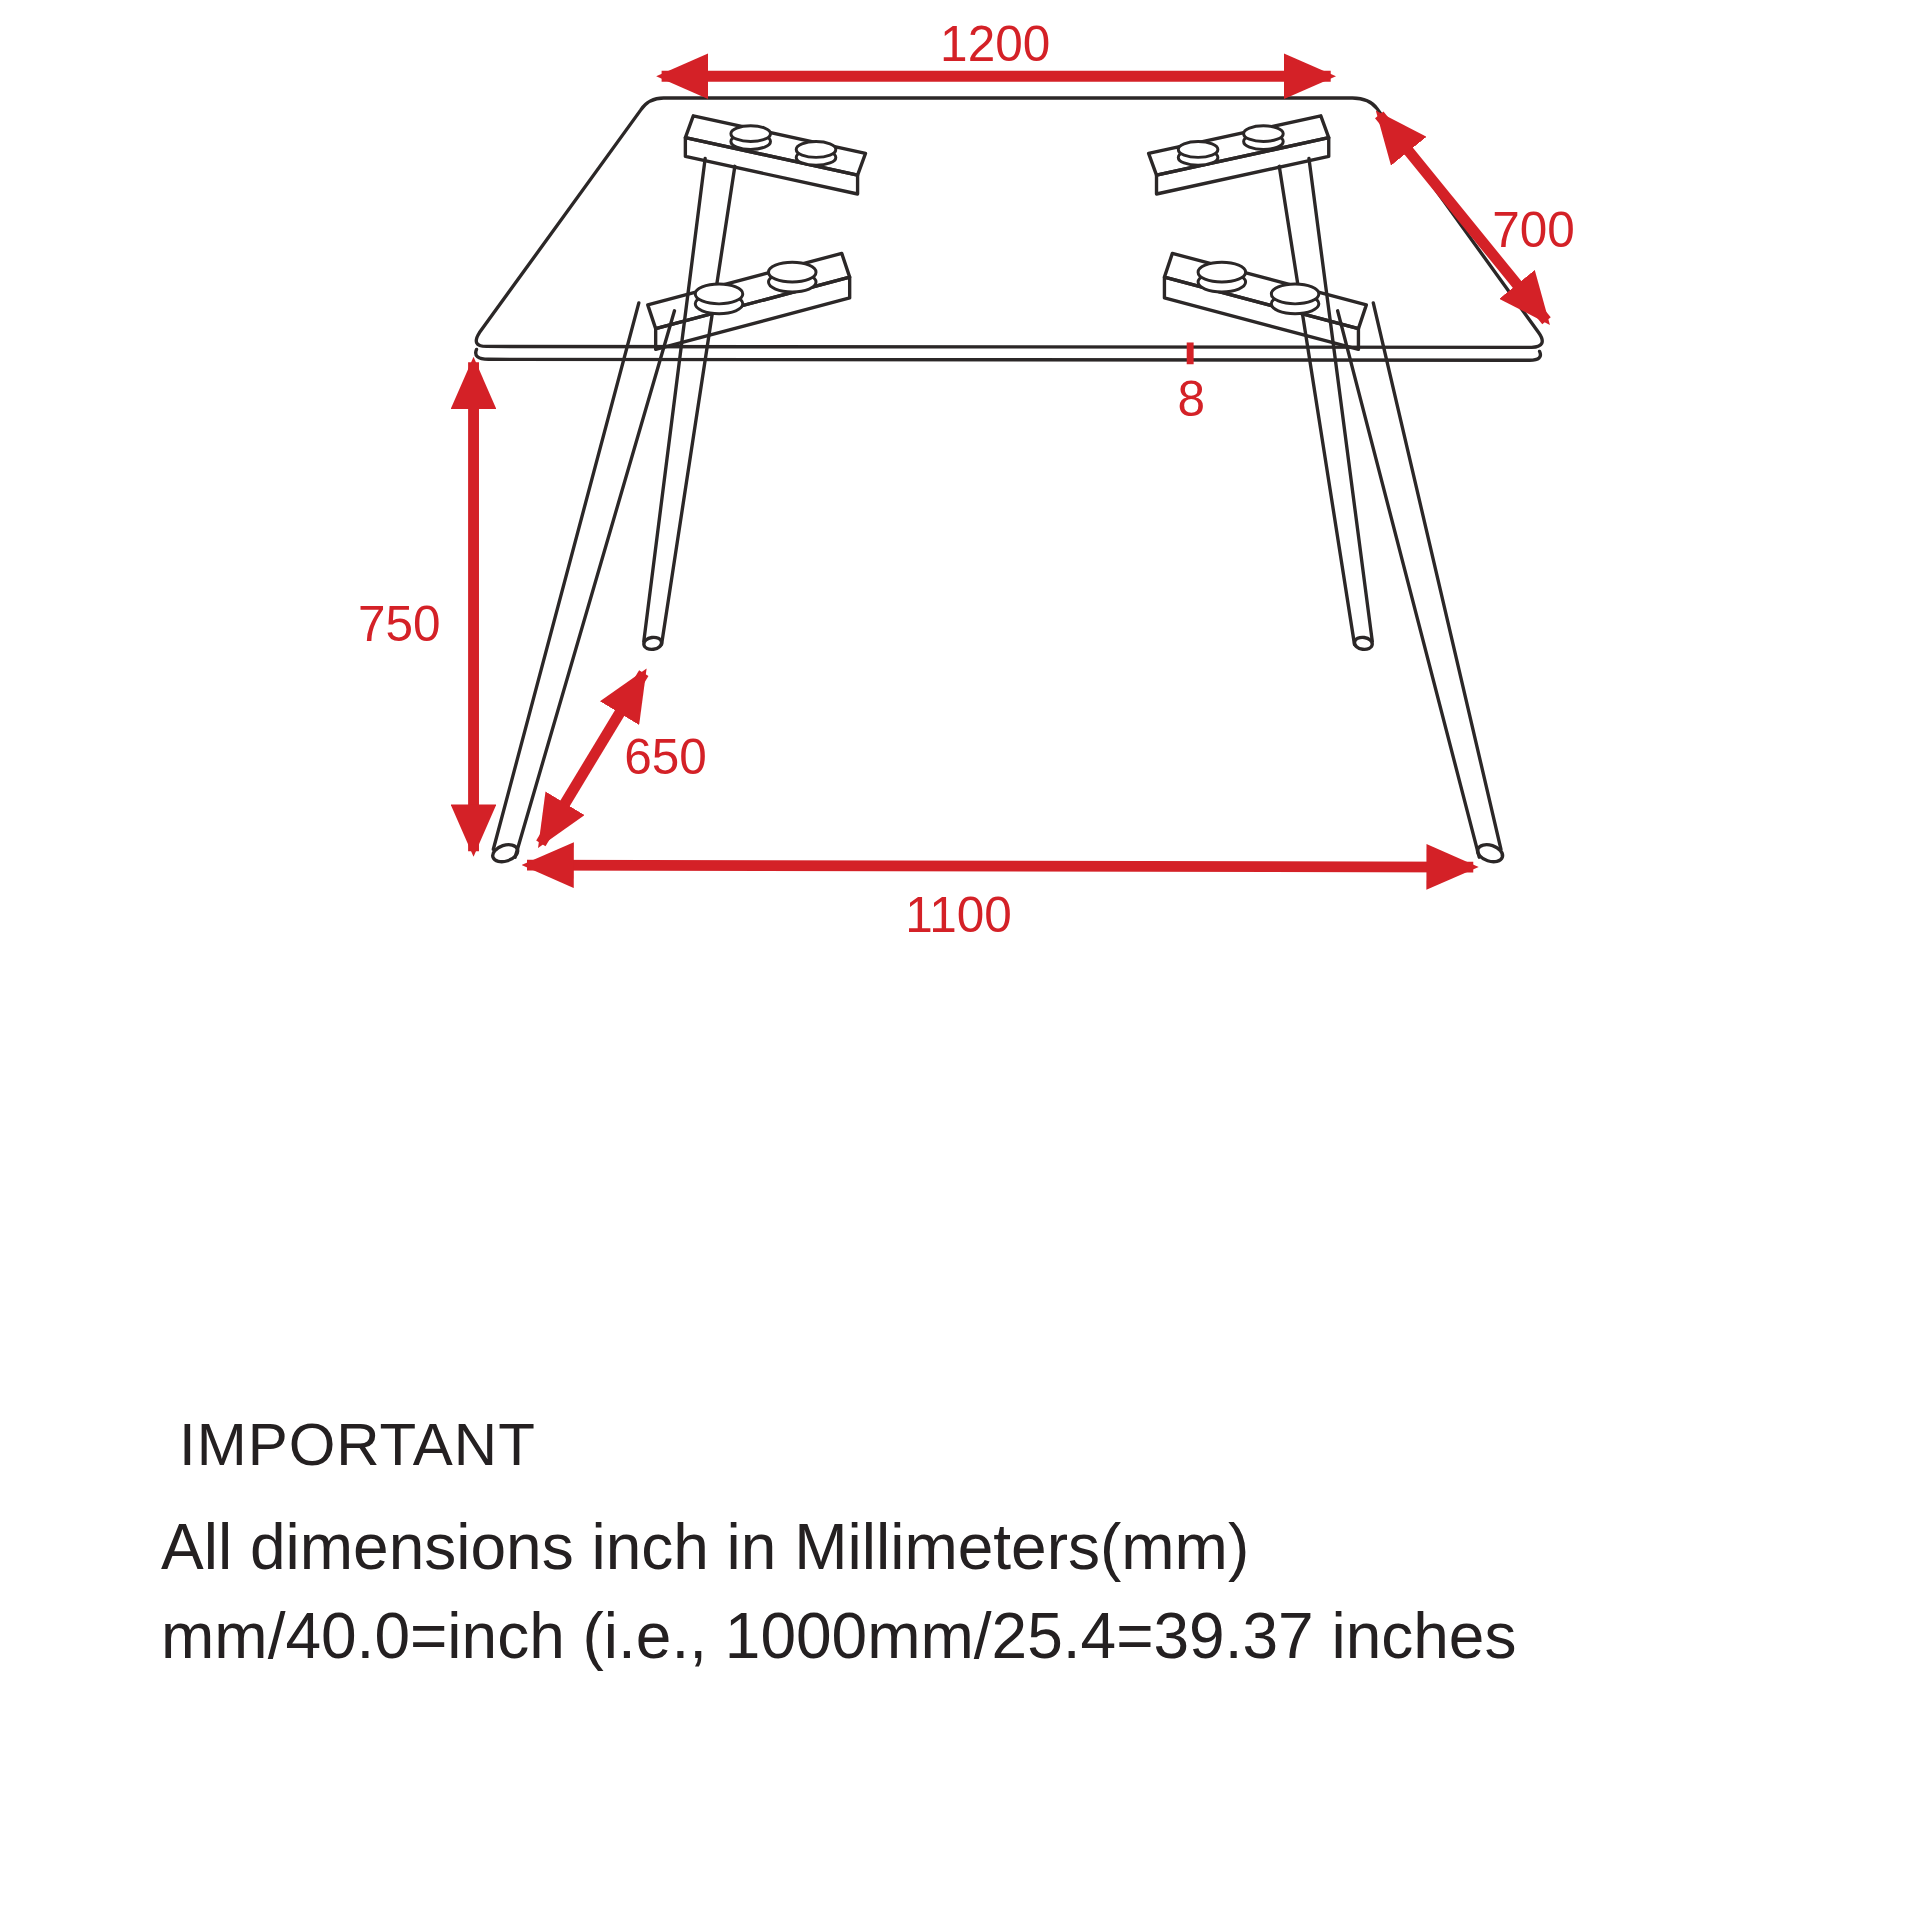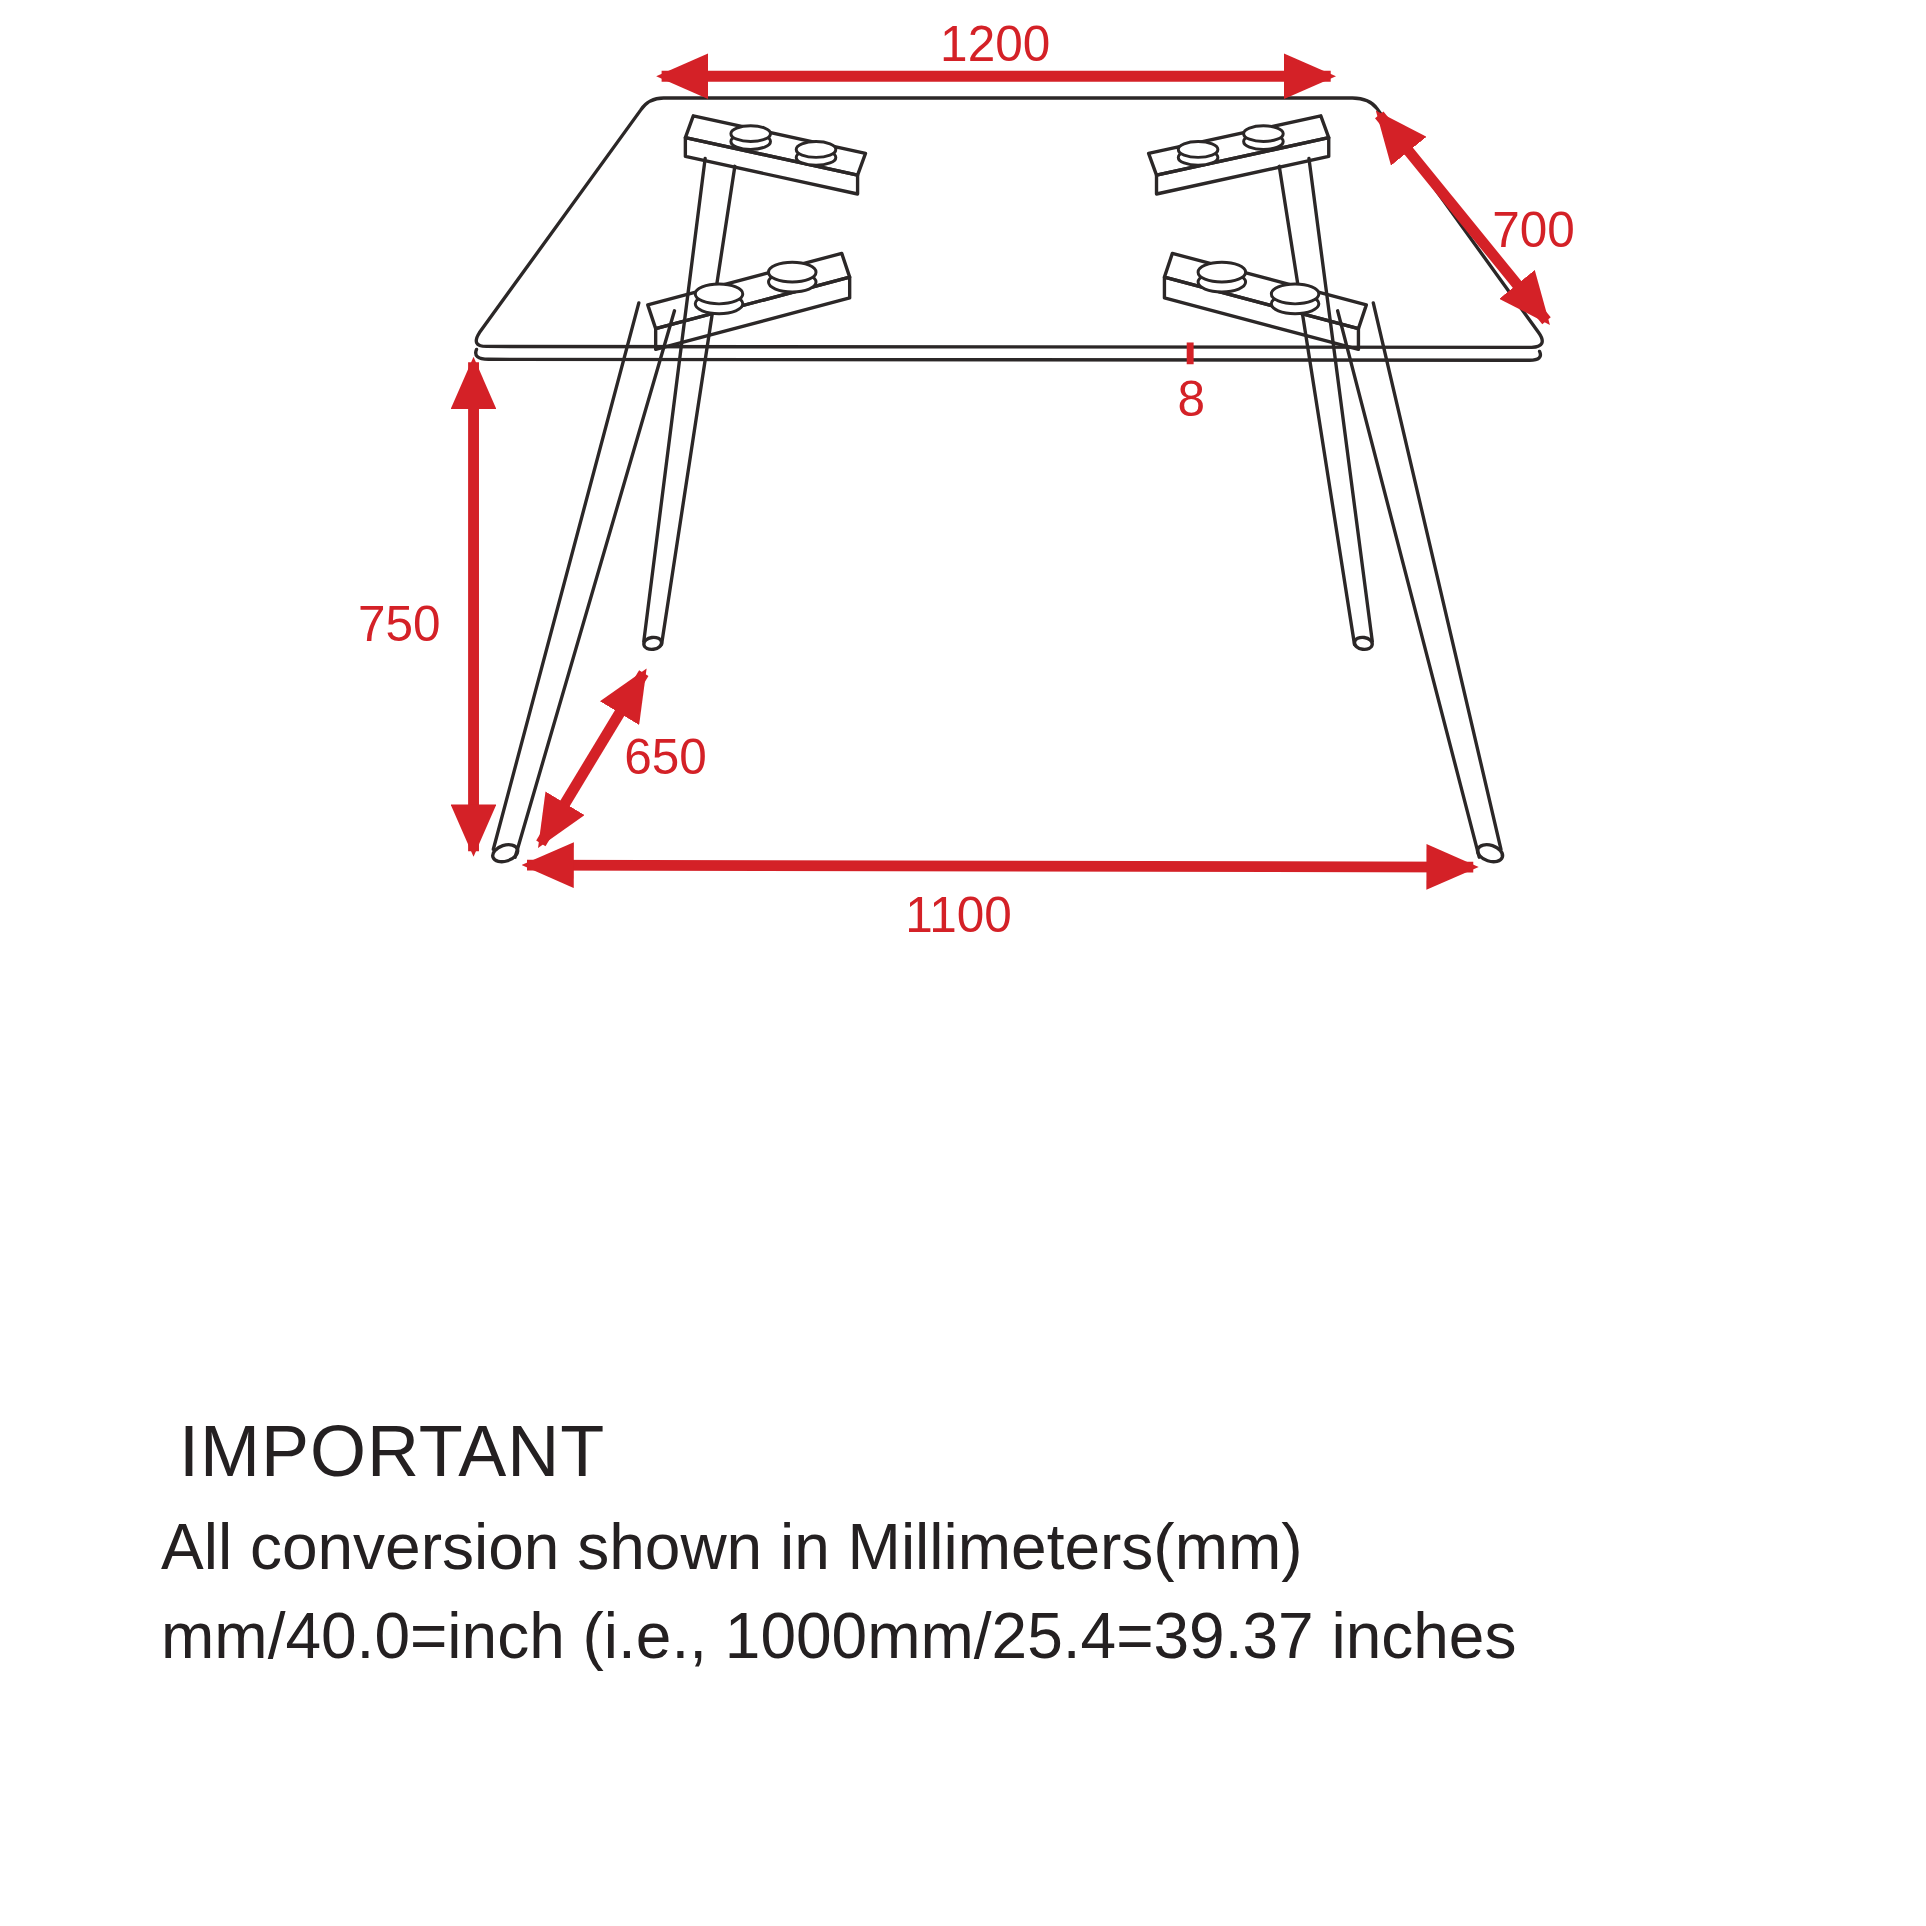--- a/index.html
+++ b/index.html
@@ -23,21 +23,21 @@
   .dim-head{fill:var(--dim-red);}
   .dim-text{
     fill:var(--dim-red);
     font-family:"Liberation Sans", sans-serif;
     font-size:50px;
     text-anchor:middle;
   }
   .note-heading{
     position:absolute;
     left:179px;top:1410px;
-    font-size:72px;
+    font-size:60px;
     letter-spacing:1px;
     color:var(--text-black);
     white-space:nowrap;
   }
   .note-body{
     position:absolute;
     left:161px;top:1503px;
     color:var(--text-black);
   }
   .note-line{
@@ -141,16 +141,16 @@
   </g>
 
   <g>
     <line class="dim-line" x1="532" y1="874" x2="1488" y2="876" marker-start="url(#dimhead)" marker-end="url(#dimhead)"></line>
     <text class="dim-text" x="968" y="942">1100</text>
   </g>
 </svg>
 
 <div class="note-heading">IMPORTANT</div>
 <div class="note-body">
-  <div class="note-line">All conversion shown in Millimeters(mm)</div>
+  <div class="note-line">All dimensions inch in Millimeters(mm)</div>
   <div class="note-line">mm/40.0=inch (i.e., 1000mm/25.4=39.37 inches</div>
 </div>
 
 
 </body></html>

